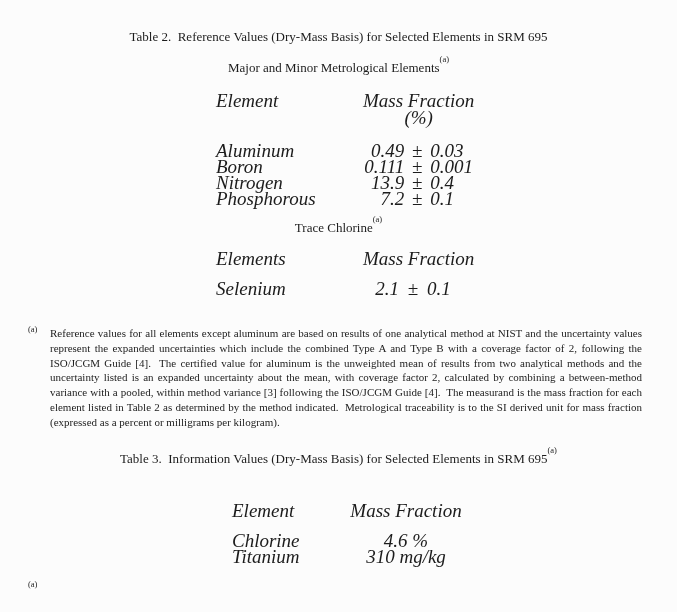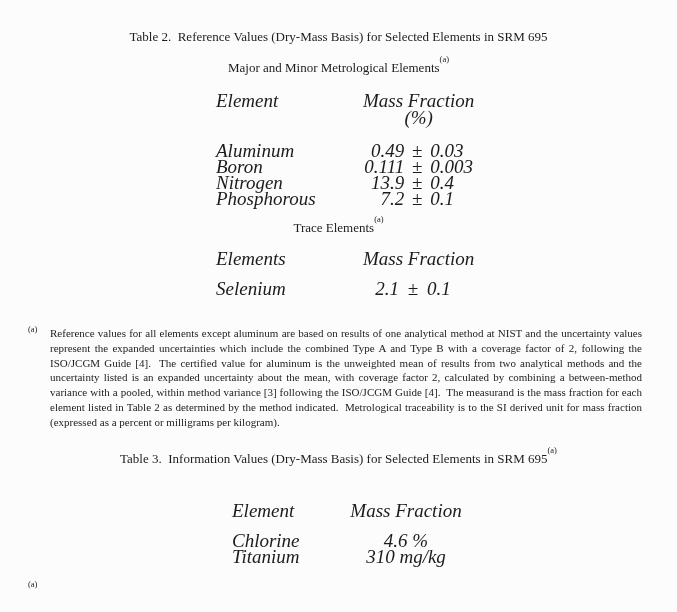--- a/index.html
+++ b/index.html
@@ -121,38 +121,38 @@
     <tr>
       <td>Aluminum</td>
       <td class="num">0.49</td>
       <td class="pm">±</td>
       <td class="unc">0.03</td>
     </tr>
     <tr>
       <td>Boron</td>
       <td class="num">0.111</td>
       <td class="pm">±</td>
-      <td class="unc">0.003</td>
+      <td class="unc">0.001</td>
     </tr>
     <tr>
       <td>Nitrogen</td>
       <td class="num">13.9</td>
       <td class="pm">±</td>
       <td class="unc">0.4</td>
     </tr>
     <tr>
       <td>Phosphorous</td>
       <td class="num">7.2</td>
       <td class="pm">±</td>
       <td class="unc">0.1</td>
     </tr>
   </tbody>
     </table>
 
-  <div class="title sub-trace"><span>Trace Elements</span><sup class="fnref">(a)</sup></div>
+  <div class="title sub-trace"><span>Trace Chlorine</span><sup class="fnref">(a)</sup></div>
 
   <table class="vals trace">
     <colgroup>
         <col class="c-el">
         <col class="c-num">
         <col class="c-pm">
         <col class="c-unc">
       </colgroup>
     <tbody>
         <tr class="hdr">

